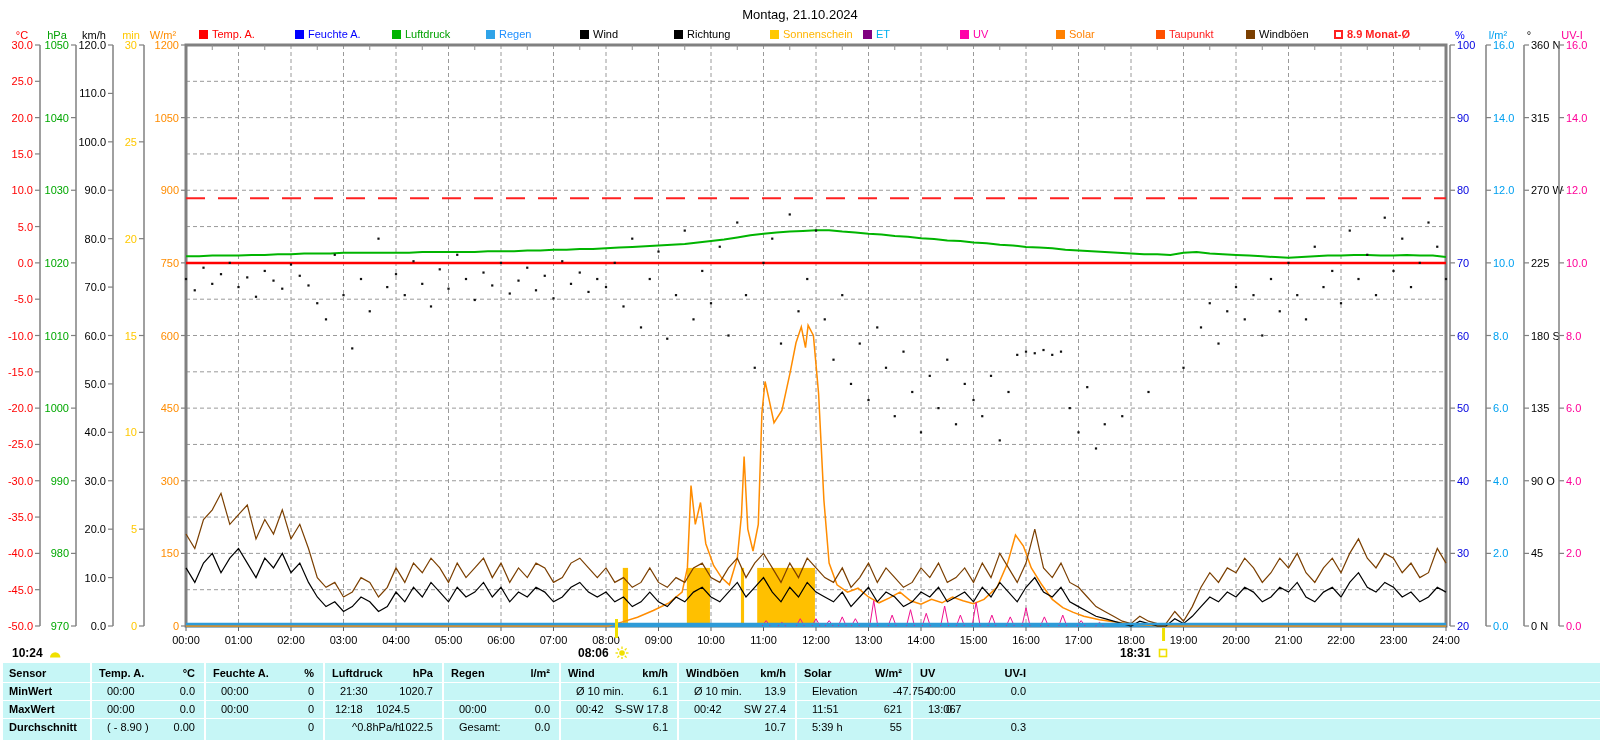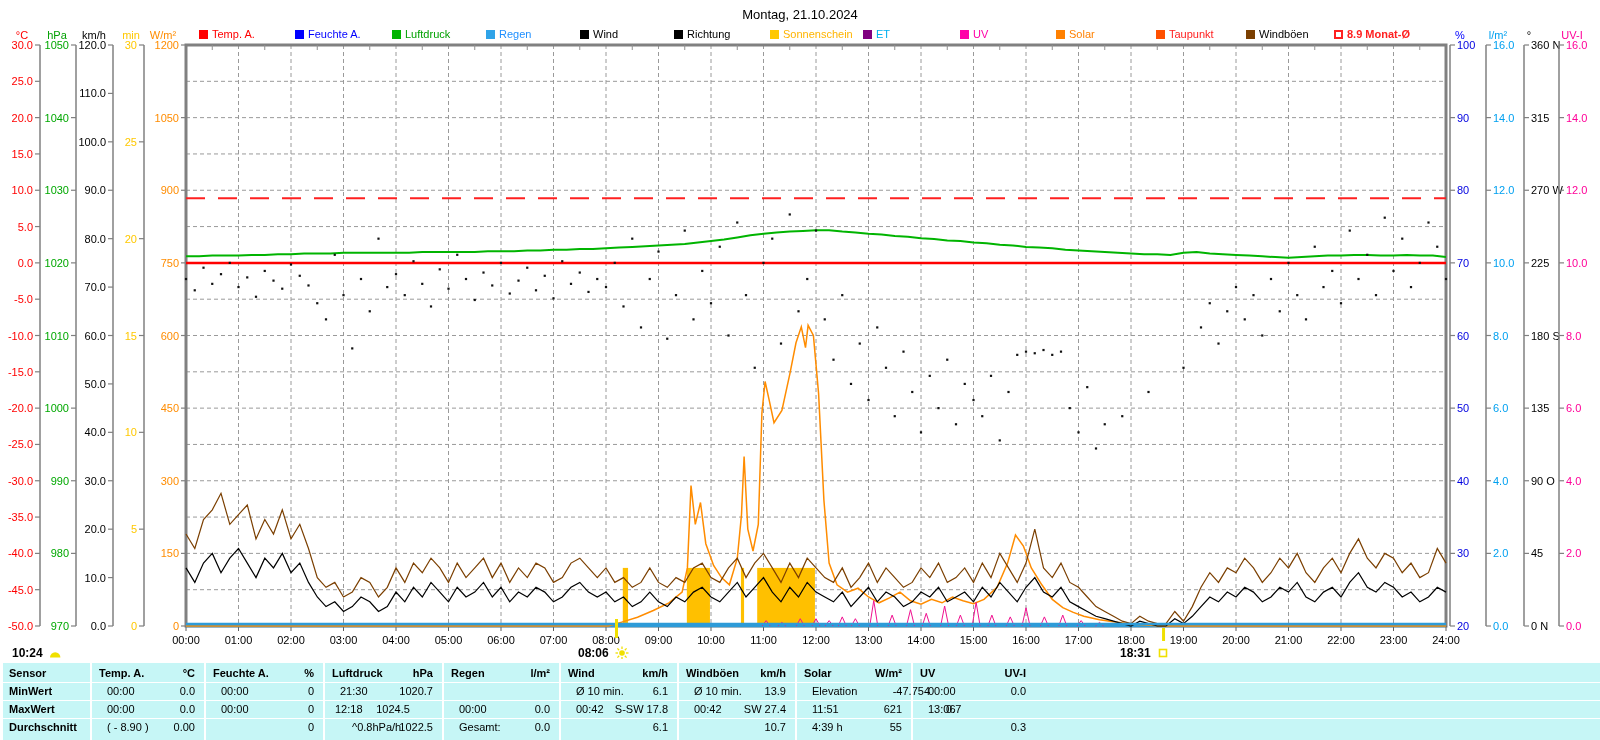--- a/index.html
+++ b/index.html
@@ -630,21 +630,21 @@
       <div class="tl" style="top: 38px; left: 703px; width: 80px; text-align: right;">SW 27.4</div>
       <div class="tl" style="top: 56px; left: 691px;"></div>
       <div class="tl" style="top: 56px; left: 703px; width: 80px; text-align: right;">10.7</div>
       <div class="vsep" style="left: 792px;"></div>
       <div class="tl b" style="top: 2px; left: 801px;">Solar</div>
       <div class="tl b" style="top: 2px; left: 839px; width: 60px; text-align: right;">W/m²</div>
       <div class="tl" style="top: 20px; left: 809px;">Elevation</div>
       <div class="tl" style="top: 20px; left: 819px; width: 80px; text-align: right; padding-left: 28px;">-47.754</div>
       <div class="tl" style="top: 38px; left: 809px;">11:51</div>
       <div class="tl" style="top: 38px; left: 819px; width: 80px; text-align: right;">621</div>
-      <div class="tl" style="top: 56px; left: 809px;">4:39 h</div>
+      <div class="tl" style="top: 56px; left: 809px;">5:39 h</div>
       <div class="tl" style="top: 56px; left: 819px; width: 80px; text-align: right;">55</div>
       <div class="vsep" style="left: 908px;"></div>
       <div class="tl b" style="top: 2px; left: 917px;">UV</div>
       <div class="tl b" style="top: 2px; left: 963px; width: 60px; text-align: right;">UV-I</div>
       <div class="tl" style="top: 20px; left: 925px;">00:00</div>
       <div class="tl" style="top: 20px; left: 943px; width: 80px; text-align: right;">0.0</div>
       <div class="tl" style="top: 38px; left: 925px;">13:06</div>
       <div class="tl" style="top: 38px; left: 943px; width: 80px; text-align: left;">0.7</div>
       <div class="tl" style="top: 56px; left: 925px;"></div>
       <div class="tl" style="top: 56px; left: 943px; width: 80px; text-align: right;">0.3</div>

